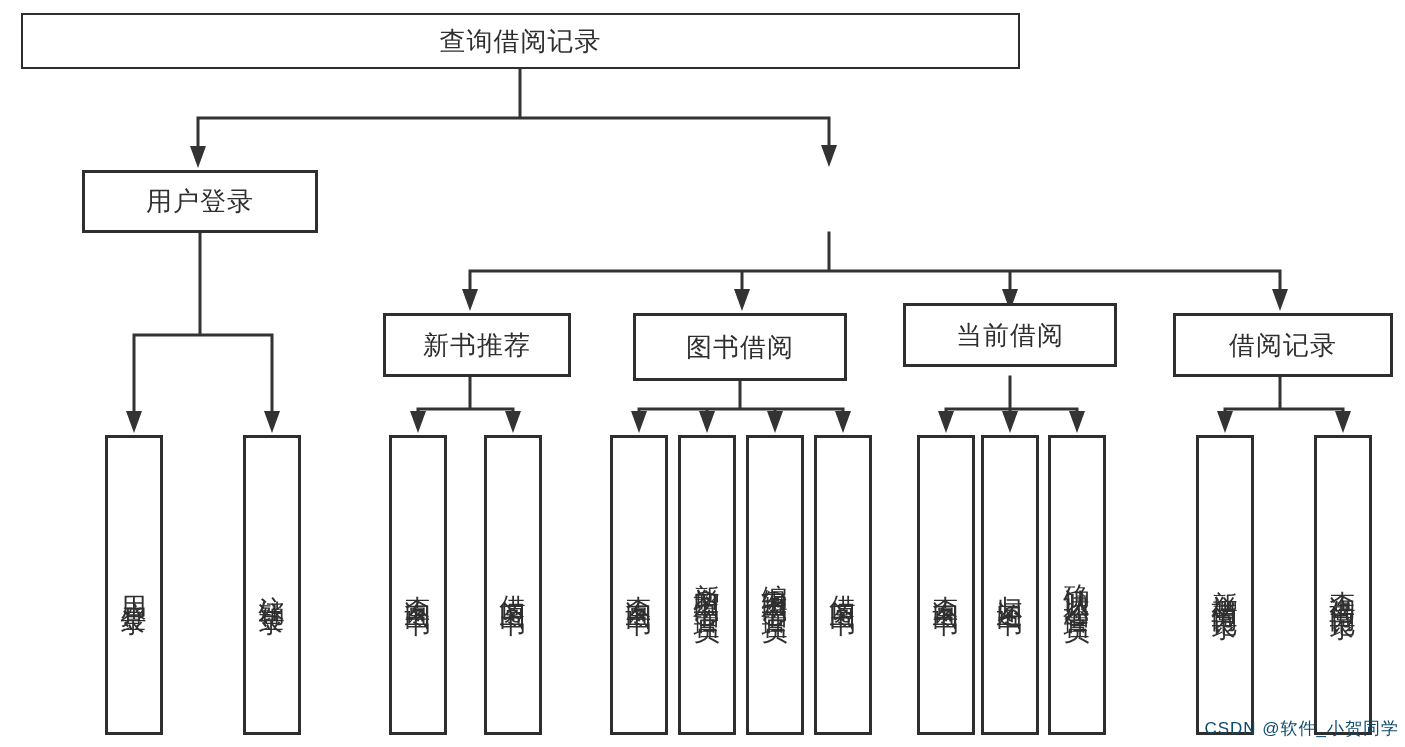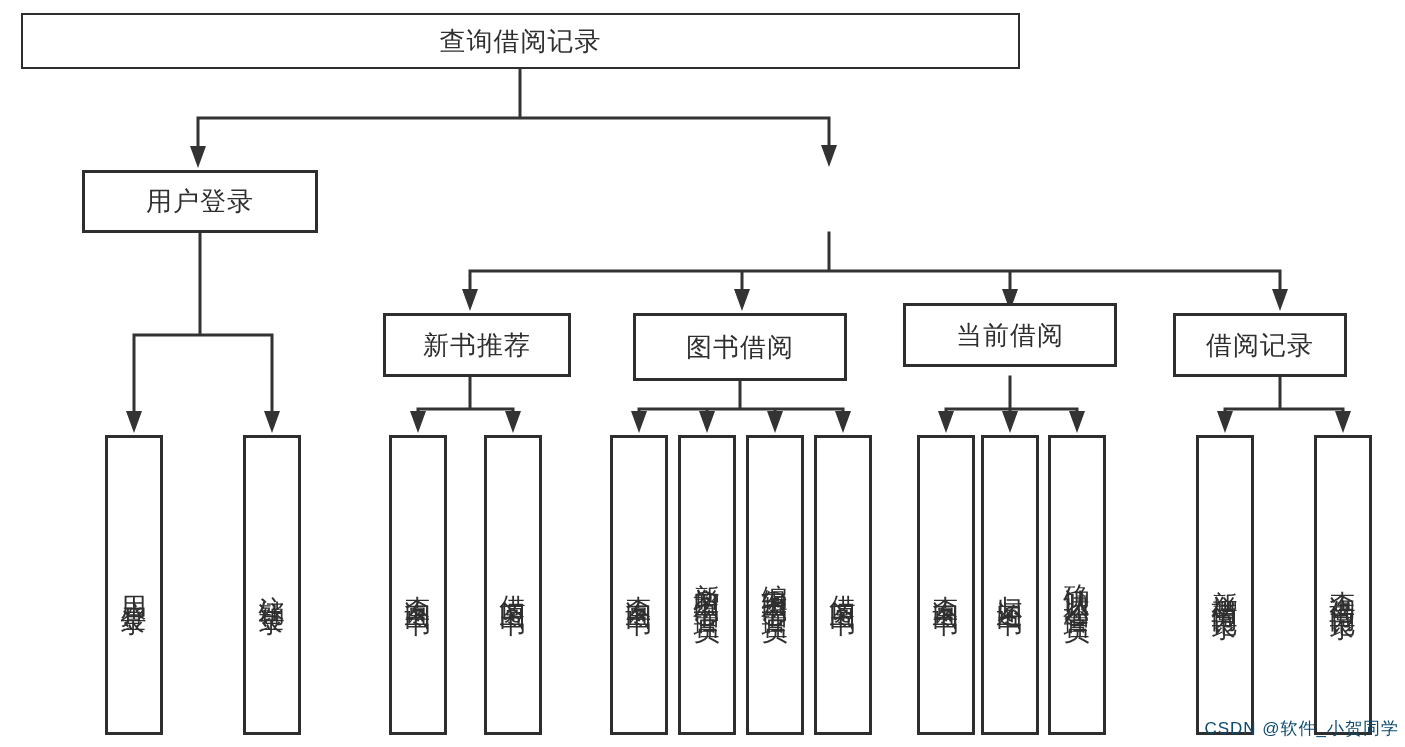--- a/index.html
+++ b/index.html
@@ -106,21 +106,21 @@
     </g>
   </svg>
 
   <div class="node root" style="left:21px;top:13px;width:999px;height:56px">查询借阅记录</div>
 
   <div class="node" style="left:82px;top:170px;width:236px;height:63px">用户登录</div>
 
   <div class="node" style="left:383px;top:313px;width:188px;height:64px">新书推荐</div>
   <div class="node" style="left:633px;top:313px;width:214px;height:68px">图书借阅</div>
   <div class="node" style="left:903px;top:303px;width:214px;height:64px">当前借阅</div>
-  <div class="node" style="left:1173px;top:313px;width:174px;height:64px">借阅记录</div>
+  <div class="node" style="left:1173px;top:313px;width:220px;height:64px">借阅记录</div>
 
   <div class="node leaf" style="left:105px;top:435px;width:58px;height:300px">用户登录</div>
   <div class="node leaf" style="left:243px;top:435px;width:58px;height:300px">注销登录</div>
 
   <div class="node leaf" style="left:389px;top:435px;width:58px;height:300px">查询图书</div>
   <div class="node leaf" style="left:484px;top:435px;width:58px;height:300px">借阅图书</div>
 
   <div class="node leaf" style="left:610px;top:435px;width:58px;height:300px">查询图书</div>
   <div class="node leaf" style="left:678px;top:435px;width:58px;height:300px">新增图书（管理员）</div>
   <div class="node leaf" style="left:746px;top:435px;width:58px;height:300px">编辑图书（管理员）</div>

